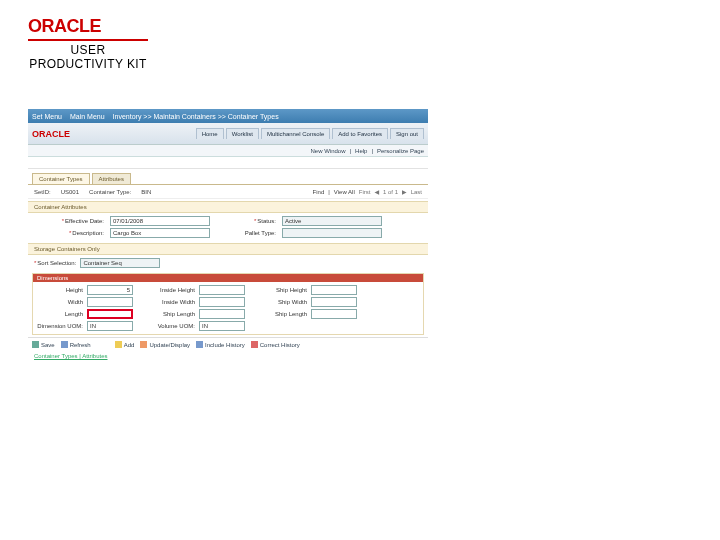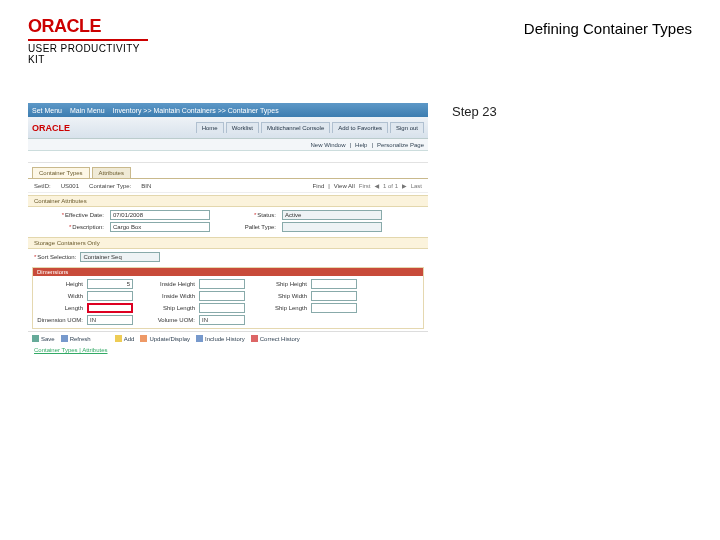--- a/index.html
+++ b/index.html
@@ -2,21 +2,21 @@
 <html><head>
 <meta charset="utf-8">
 <style>
   * { box-sizing: border-box; margin: 0; padding: 0; }
   body { width: 720px; height: 540px; background: #fff; font-family: Arial, Helvetica, sans-serif; font-size: 11px; color: #222; position: relative; }
 
   
   .header { display: flex; justify-content: space-between; align-items: flex-start; padding: 16px 28px 6px 28px; }
   .logo-block { display: flex; flex-direction: column; }
   .oracle-logo { color: #c00; font-weight: bold; font-size: 18px; letter-spacing: -0.5px; font-family: Arial, sans-serif; }
-  .logo-sub { font-size: 10px; letter-spacing: 0.4px; color: #000; border-top: 2px solid #c00; margin-top: 2px; padding-top: 2px; width: 120px; }
+  .logo-sub { font-size: 12px; letter-spacing: 0.4px; color: #000; border-top: 2px solid #c00; margin-top: 2px; padding-top: 2px; width: 120px; text-align: center; }
   .doc-title { font-size: 15px; color: #000; margin-top: 4px; }
 
   
   .content { display: flex; padding: 32px 28px 0 28px; gap: 24px; }
   .screenshot-col { width: 400px; }
   .instr-col { flex: 1; font-size: 13px; line-height: 1.4; }
   .step-label { margin-bottom: 18px; }
   .instr-text { }
   .instr-text b { font-weight: bold; }
 
@@ -70,21 +70,20 @@
   .footnote { font-size: 6px; color: #3a6; padding: 2px 6px; text-decoration: underline; }
 </style>
 </head>
 <body>
 
 <div class="header">
   <div class="logo-block">
     <div class="oracle-logo">ORACLE</div>
     <div class="logo-sub">USER PRODUCTIVITY KIT</div>
   </div>
-  <div class="doc-title">Defining Container Types</div>
 </div>
 
 <div class="content">
   <div class="screenshot-col">
     <div class="app">
 
       <div class="app-topbar">
         <span>Set Menu</span>
         <span>Main Menu</span>
         <span>Inventory &gt;&gt; Maintain Containers &gt;&gt; Container Types</span>
@@ -212,15 +211,14 @@
             <span class="sq r"></span>
             <span>Correct History</span>
           </span>
       </div>
 
       <div class="footnote">Container Types | Attributes</div>
     </div>
   </div>
 
   <div class="instr-col">
-    <div class="step-label">Step 23</div>
   </div>
 </div>
 
 </body></html>

